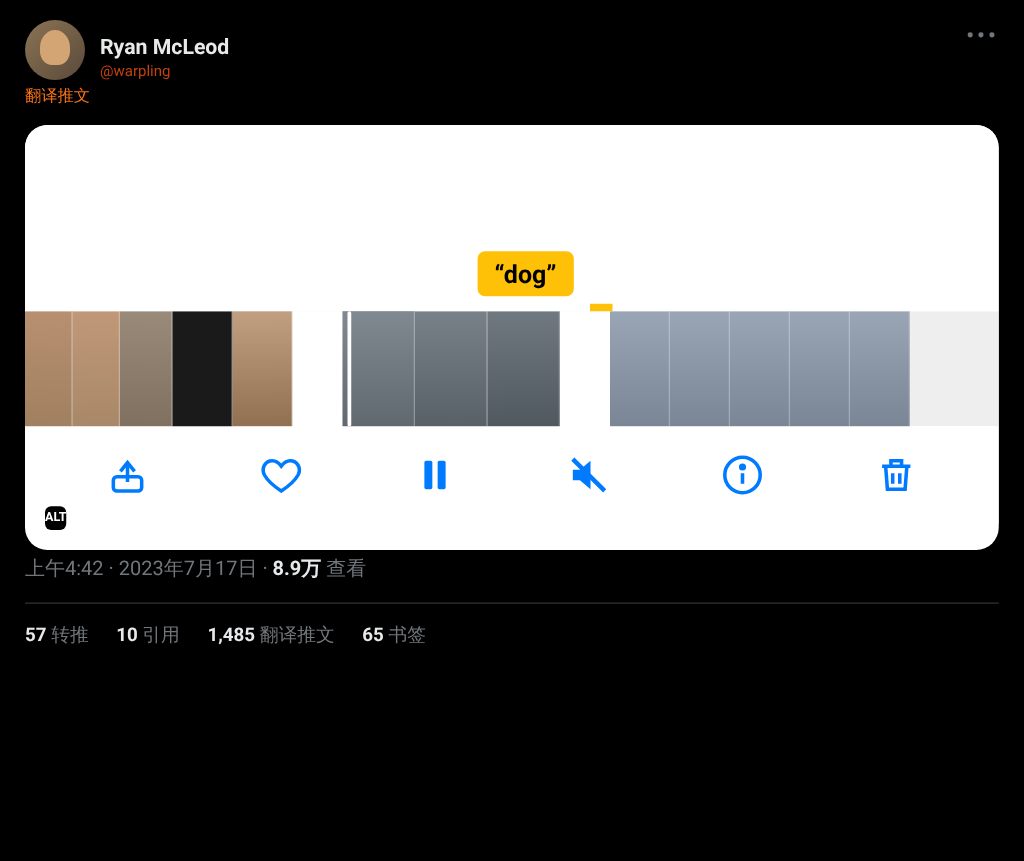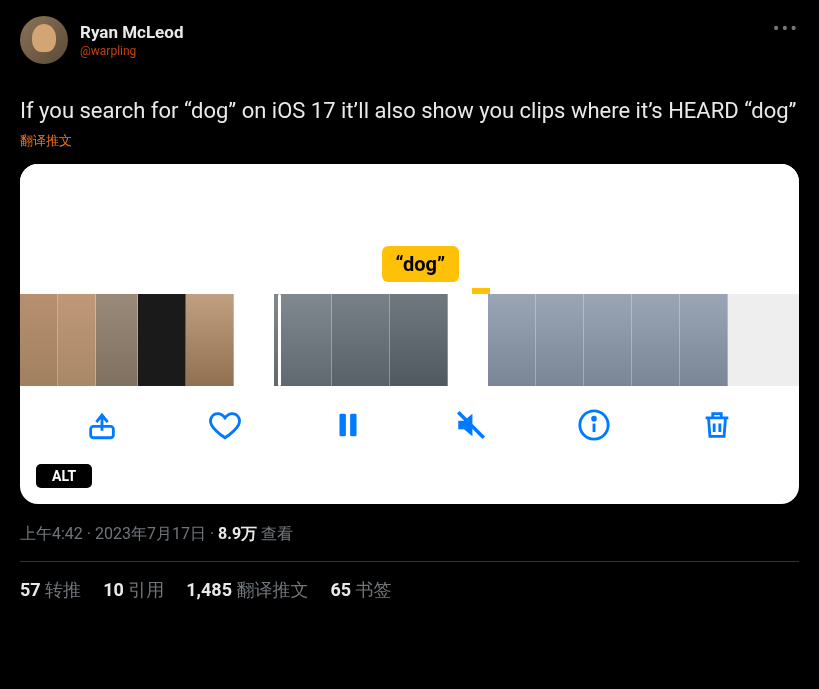--- a/index.html
+++ b/index.html
@@ -9,23 +9,23 @@
     color: #e7e9ea;
     width: 819px;
     height: 689px;
     overflow: hidden;
   }
   .tweet {
     padding: 16px 20px;
   }
   .header {
     display: flex;
-    align-items: center;
+    align-items: flex-end;
     gap: 12px;
-    margin-bottom: 32px;
+    margin-bottom: 4px;
     position: relative;
   }
   .avatar {
     width: 48px;
     height: 48px;
     border-radius: 50%;
     background: linear-gradient(135deg, #8b7355 0%, #5a4a3a 100%);
     flex-shrink: 0;
     position: relative;
     overflow: hidden;
@@ -76,21 +76,21 @@
     cursor: pointer;
   }
   .media {
     border-radius: 18px;
     overflow: hidden;
     background: #fff;
     position: relative;
     height: 340px;
   }
   .media-top {
-    height: 130px;
+    height: 149px;
     background: #fff;
     position: relative;
   }
   .dog-label {
     position: absolute;
     bottom: 12px;
     left: 50%;
     transform: translateX(-36%);
     background: #ffc107;
     color: #000;
@@ -150,60 +150,59 @@
     align-items: center;
     justify-content: center;
   }
   .tool svg { width: 34px; height: 34px; }
   .alt-badge {
     position: absolute;
     bottom: 16px;
     left: 16px;
     background: #000;
     color: #fff;
-    font-size: 14px;
+    font-size: 10px;
     font-weight: 700;
-    padding: 4px 16px;
+    padding: 4px 0;
     border-radius: 5px;
   }
   .meta {
-    margin-top: 20px;
+    margin-top: 5px;
     font-size: 16px;
     color: #71767b;
   }
   .meta .views-num { color: #e7e9ea; font-weight: 700; }
   .divider {
     height: 1px;
     background: #2f3336;
     margin-top: 16px;
   }
   .stats {
     display: flex;
     gap: 22px;
     padding-top: 16px;
-    font-size: 18px;
+    font-size: 15px;
     color: #71767b;
   }
   .stats .num { color: #e7e9ea; font-weight: 700; }
 </style>
 </head>
 <body>
 
 <div class="tweet">
 
   <div class="header">
     <div class="avatar"></div>
     <div class="user-info">
       <div class="name">Ryan McLeod</div>
       <div class="handle">@warpling</div>
     </div>
     <div class="more">•••</div>
   </div>
 
-  <div class="content">If you search for “dog” on iOS 17 it’ll also show you clips where it’s HEARD “dog”</div>
   <div class="translate">翻译推文</div>
 
   <div class="media">
     <div class="media-top">
       <div class="dog-label">“dog”</div>
       <div class="marker"></div>
     </div>
     <div class="filmstrip">
       <div class="clip-group">
         <div class="clip c-dog1"></div>

